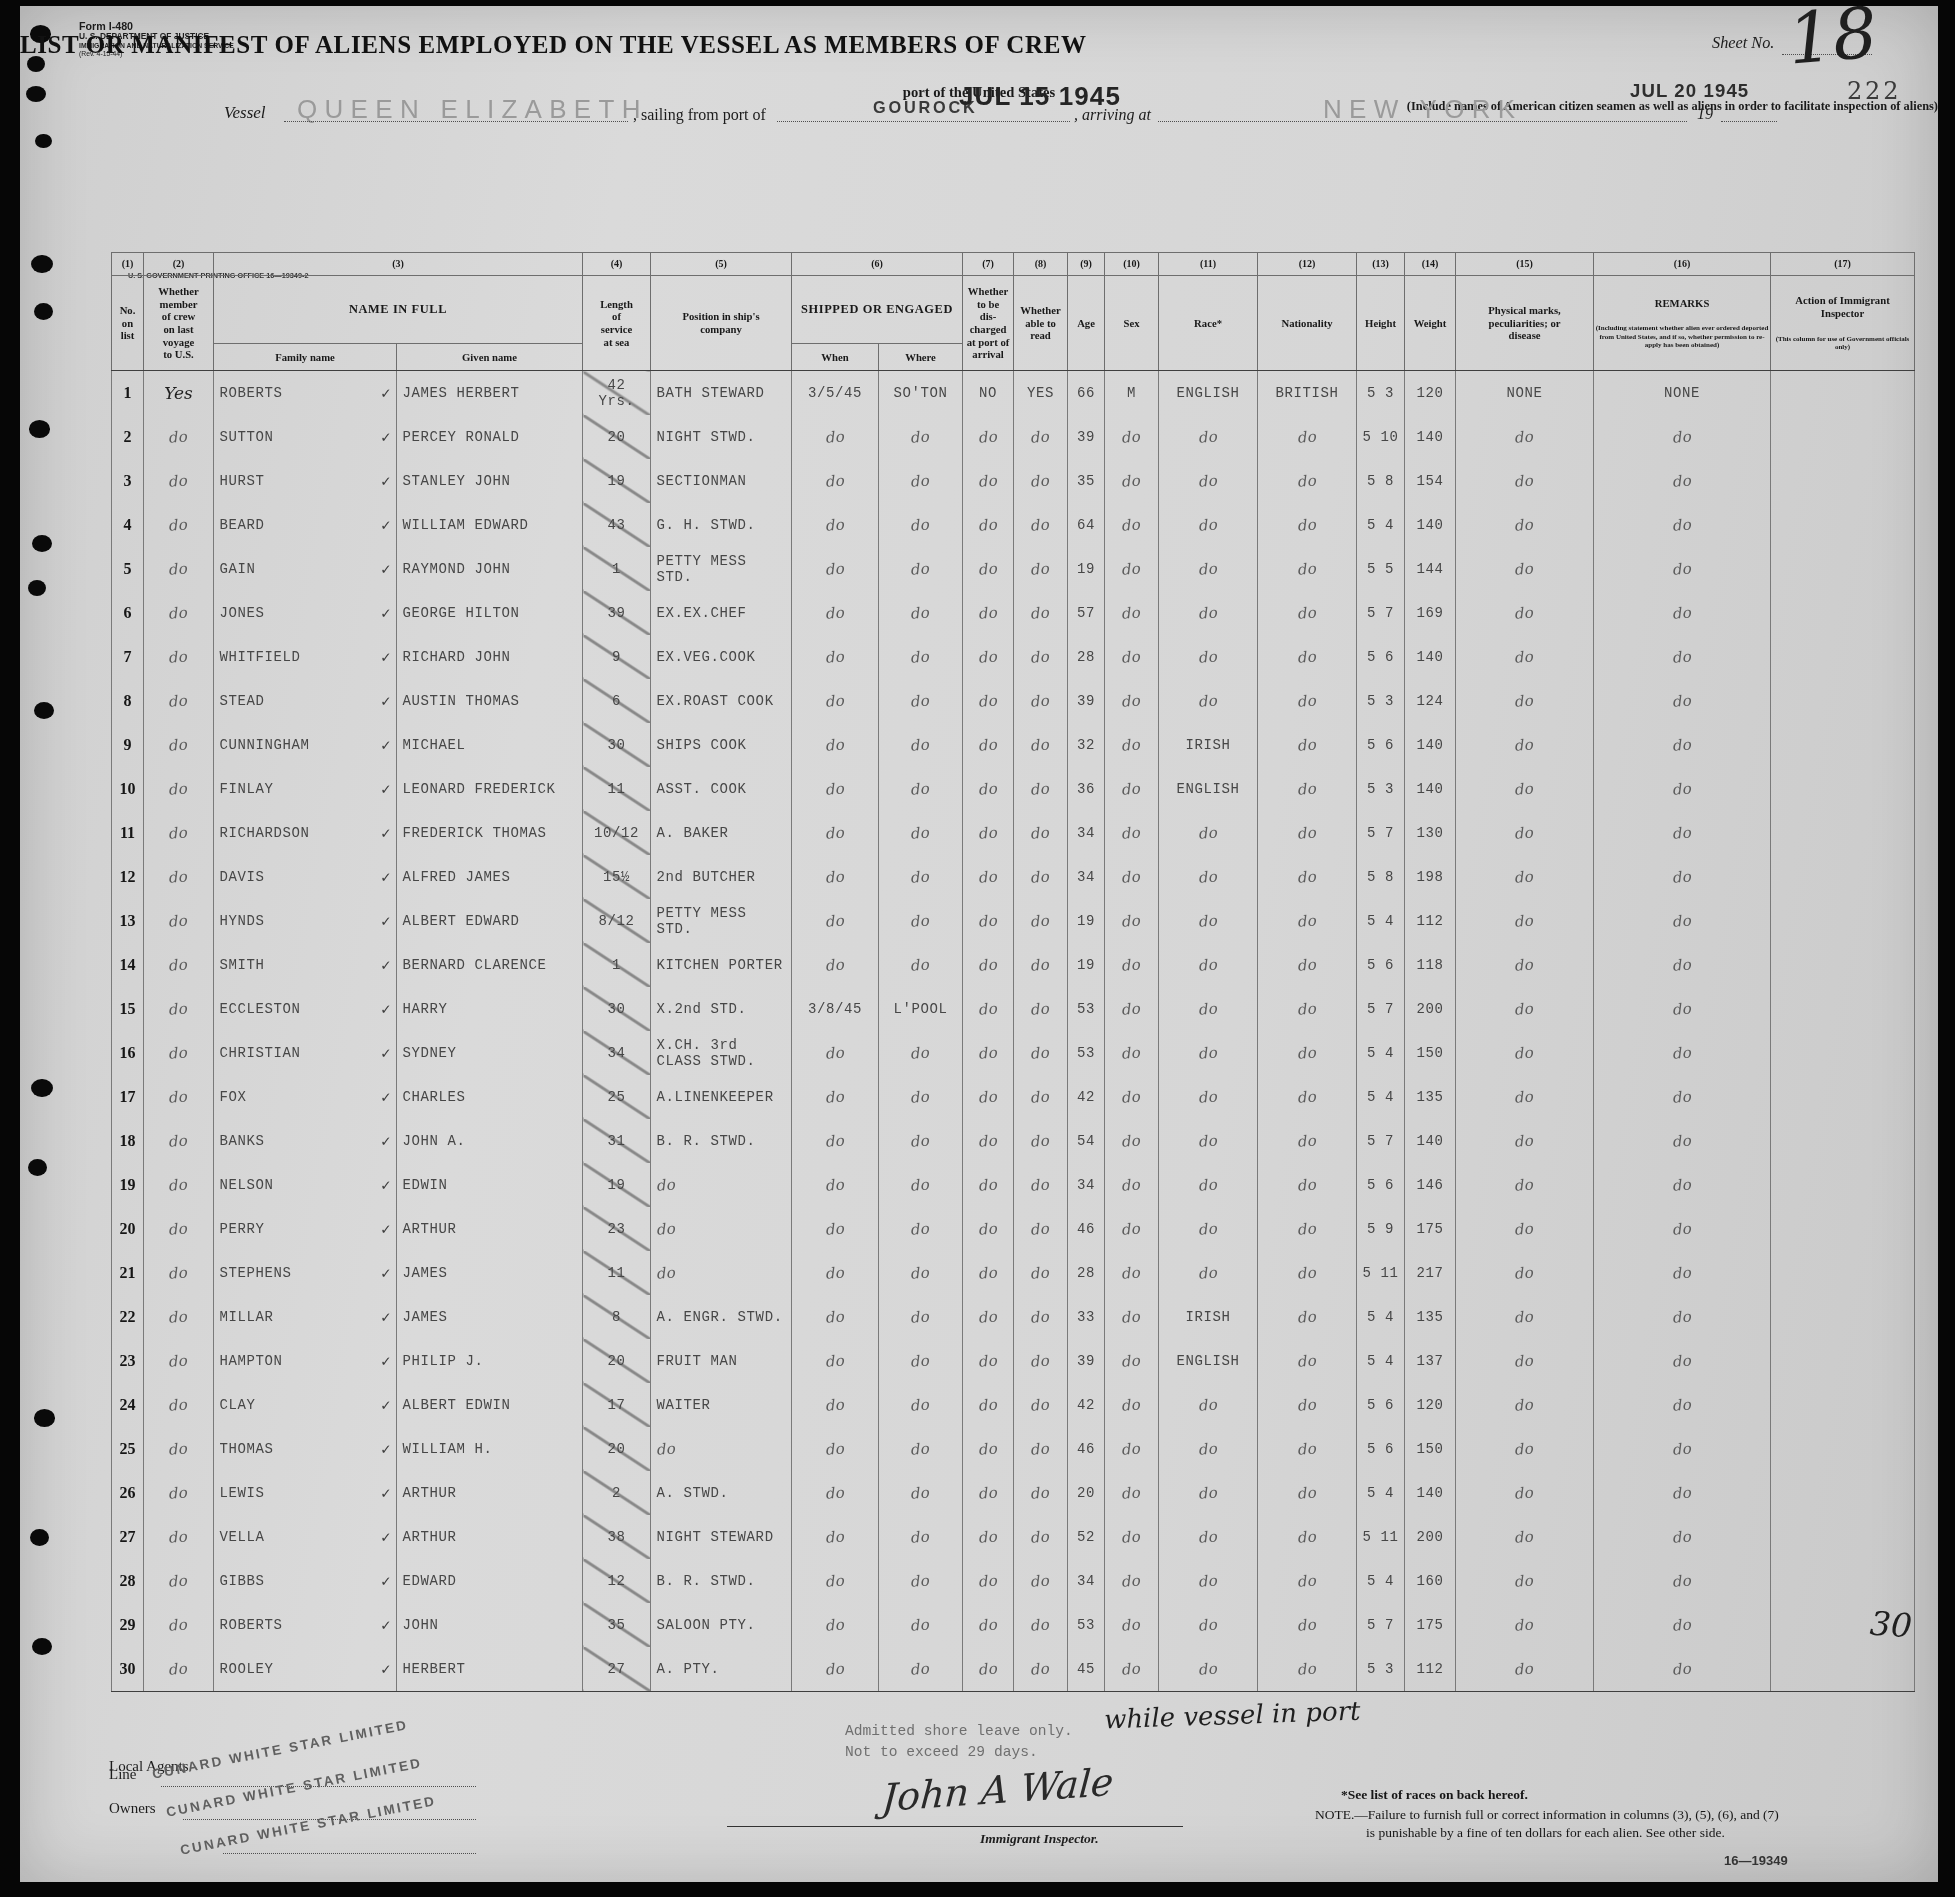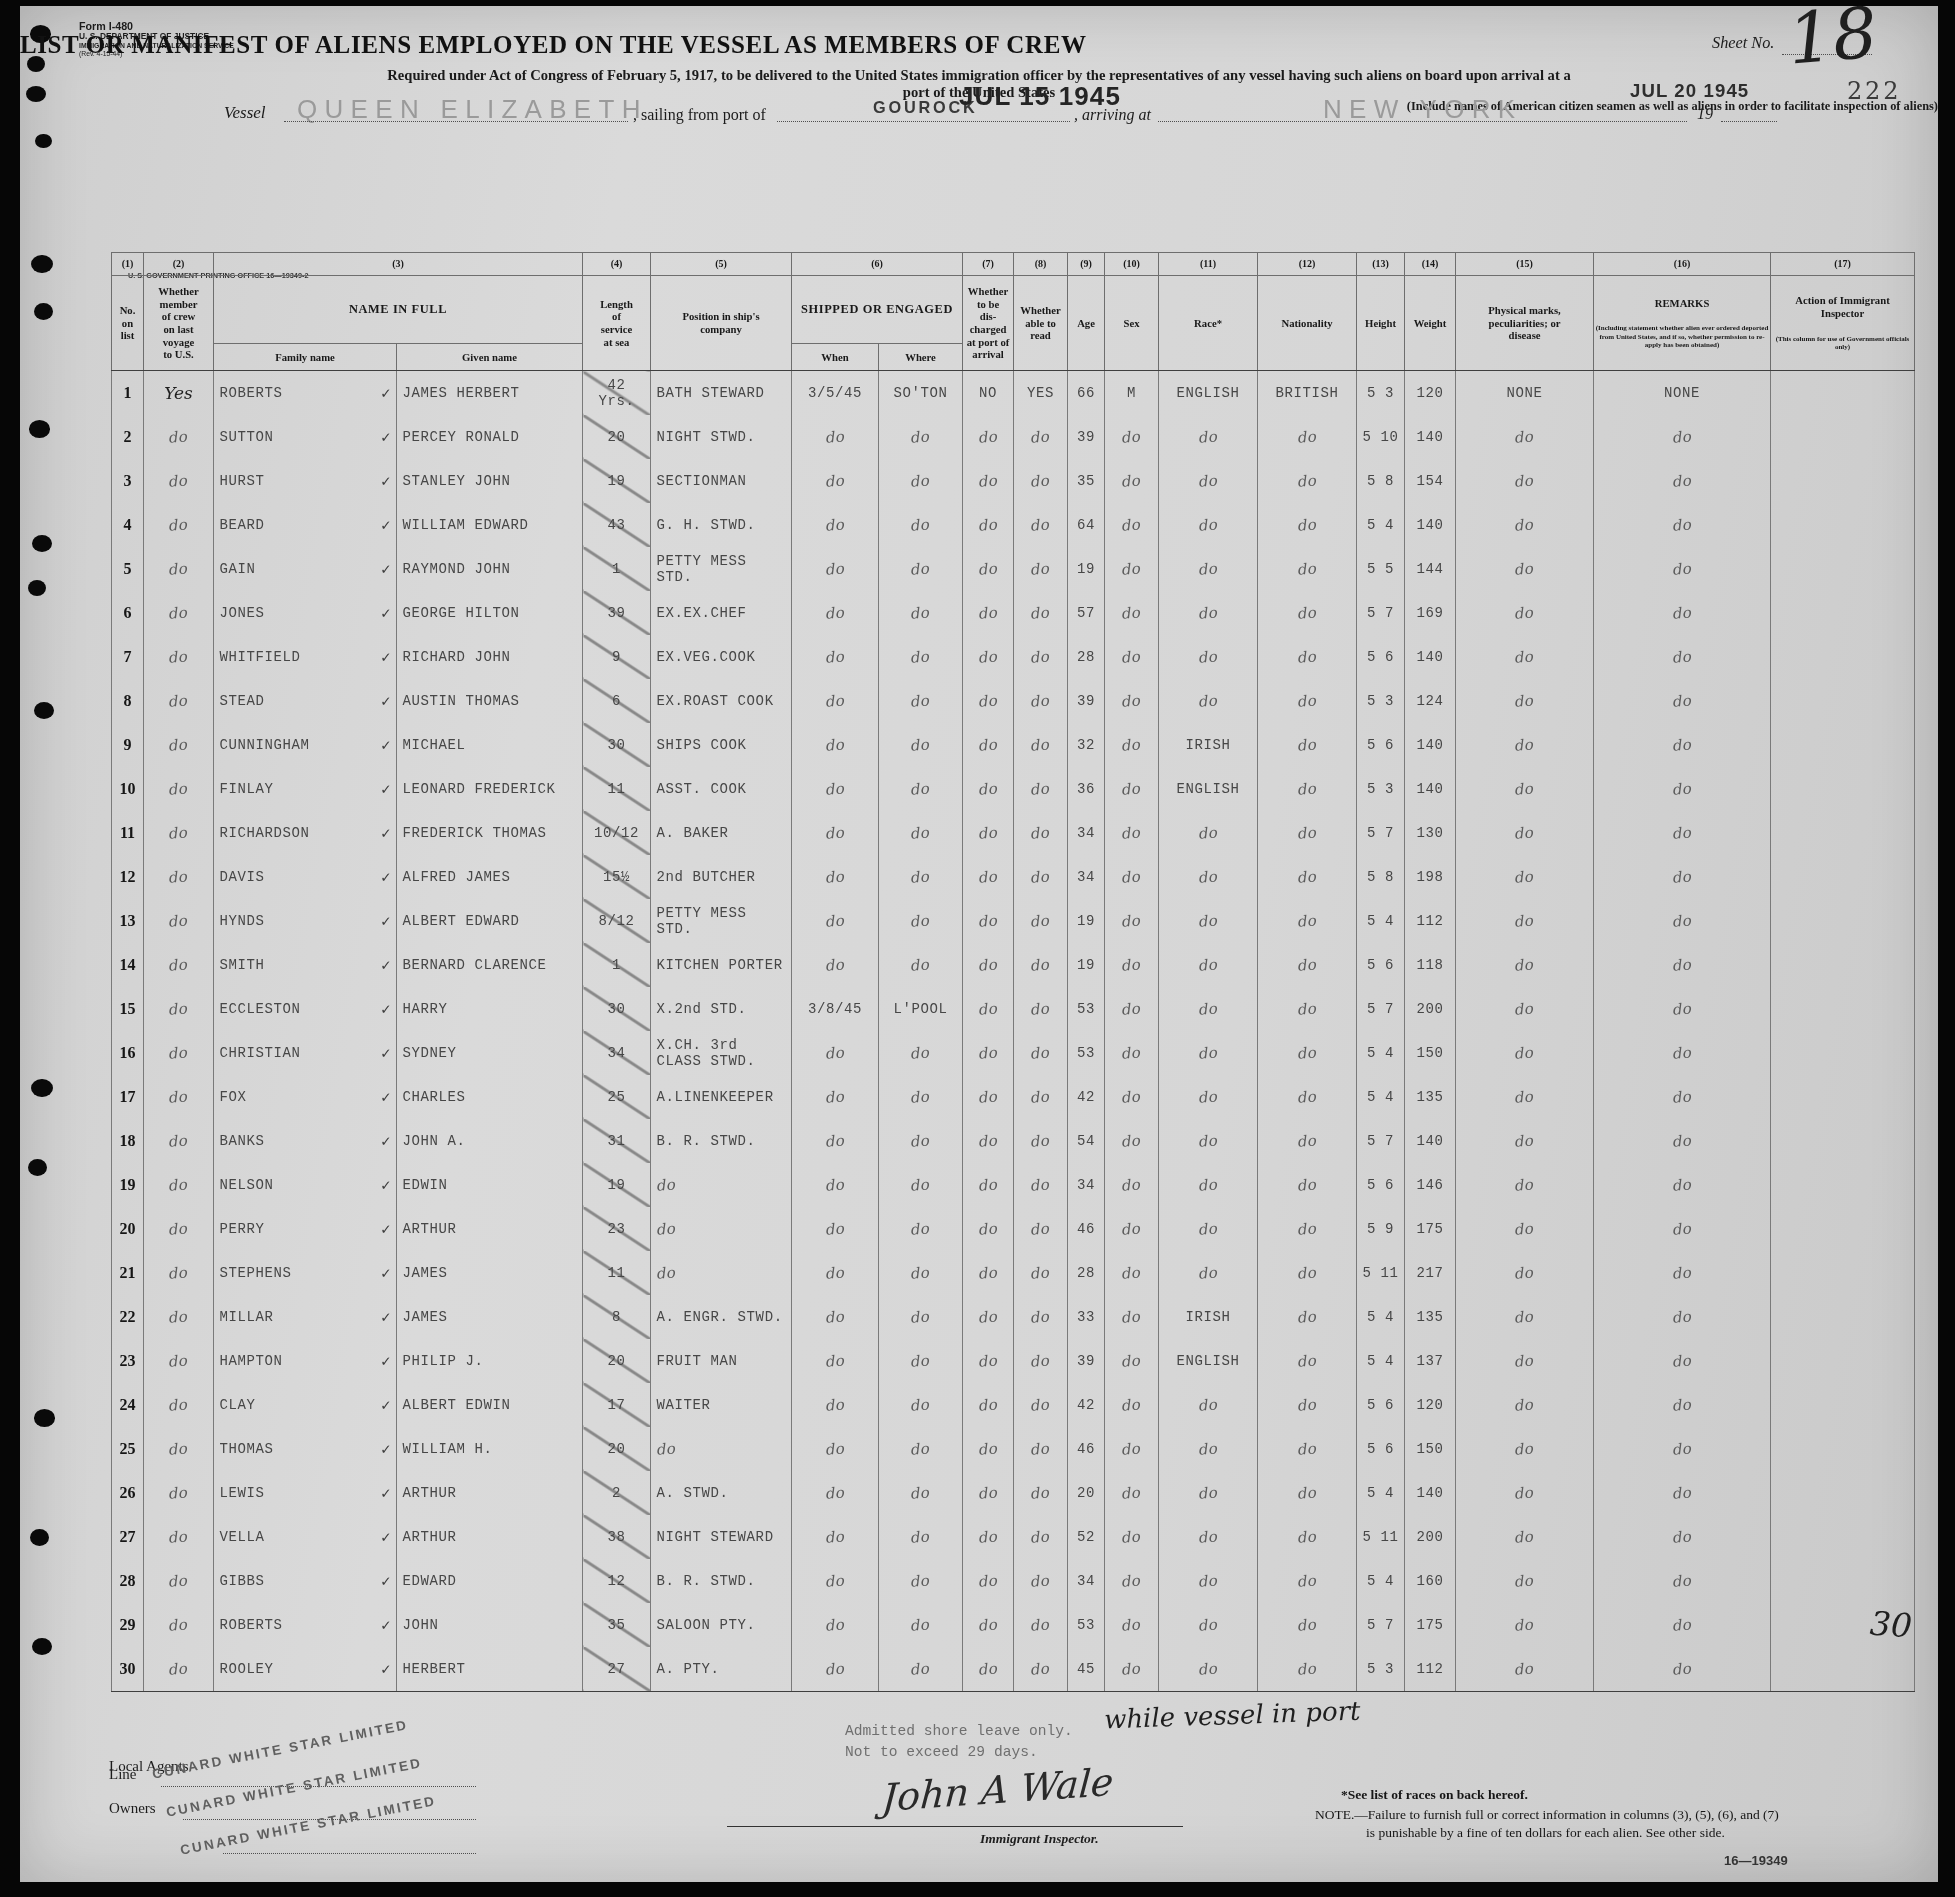--- a/index.html
+++ b/index.html
@@ -95,21 +95,20 @@
   <div class="hole" style="left:12.4px;top:1632px;width:20px;height:17px;"></div>
 
   <div class="abs formid" style="left:59px;top:14.6px;">
     <div class="l1">Form I-480</div>
     <div class="l2">U. S. DEPARTMENT OF JUSTICE</div>
     <div class="l3">IMMIGRATION AND NATURALIZATION SERVICE</div>
     <div class="l4">(Rev. 4-15-44)</div>
   </div>
 
   <div class="abs title" style="left:0;top:25px;">LIST OR MANIFEST OF ALIENS EMPLOYED ON THE VESSEL AS MEMBERS OF CREW</div>
-  <div class="abs sub sub1" style="left:0;top:61px;">Required under Act of Congress of February 5, 1917, to be delivered to the United States immigration officer by the representatives of any vessel having such aliens on board upon arrival at a</div>
   <div class="abs sub sub2" style="left:0;top:78px;">port of the United States</div>
   <div class="abs sub sub3" style="left:0;top:93px;">(Include names of American citizen seamen as well as aliens in order to facilitate inspection of aliens)</div>
 
   <div class="abs sheetlabel" style="left:1692px;top:27px;">Sheet No.</div>
   <div class="dotline" style="left:1762px;top:48px;width:90px;"></div>
   <div class="abs hand sheetnum" style="left:1768px;top:-4.5px;">18</div>
   <div class="abs pagenum" style="left:1827px;top:71px;">222</div>
   <div class="abs inkstamp datestampsm" style="left:1610px;top:74px;">JUL 20 1945</div>
 
   <div class="abs serif28 ital" style="left:204px;top:97px;font-size:17px;">Vessel</div>

